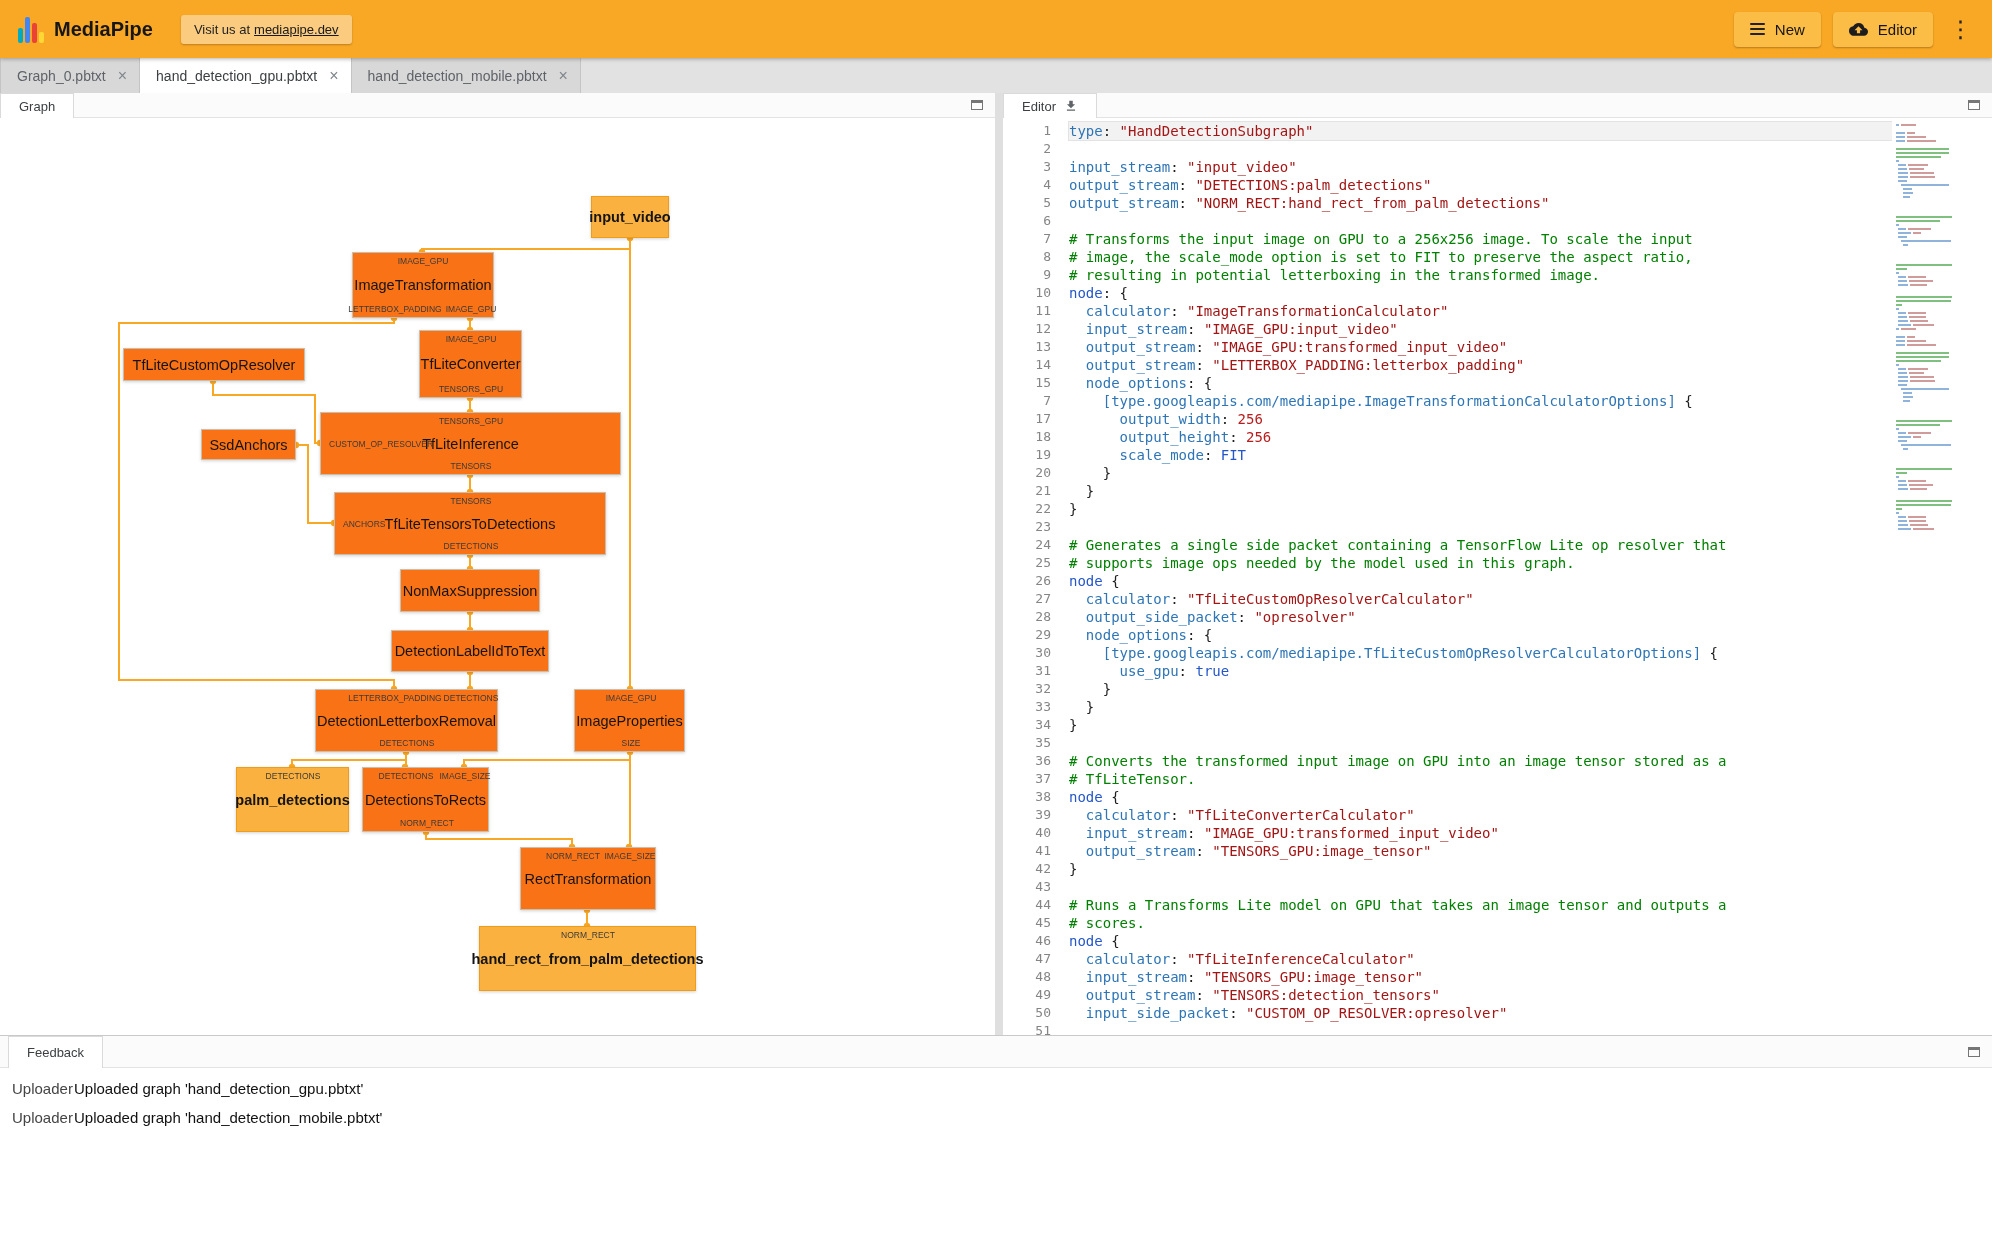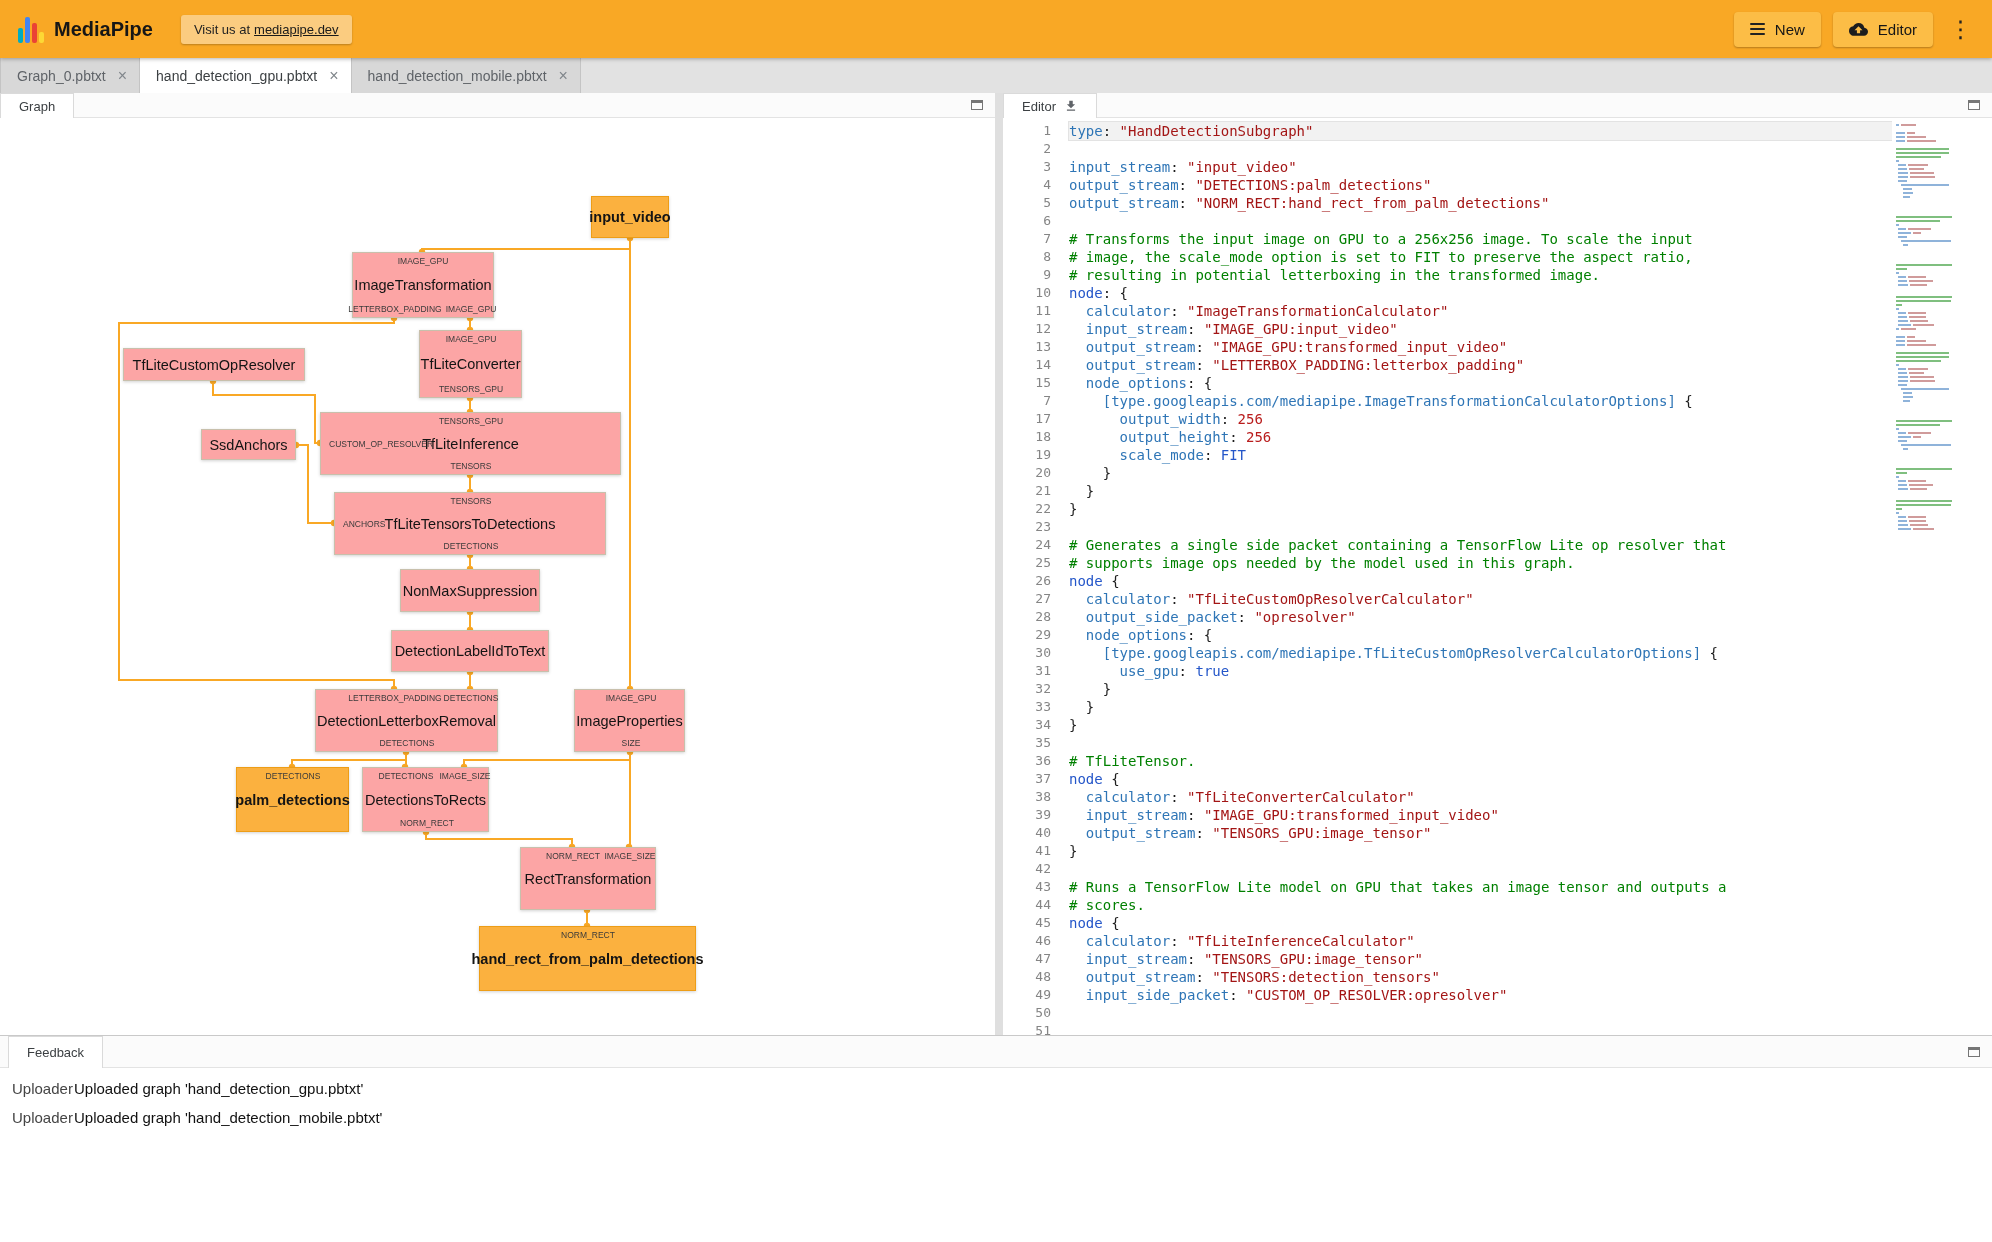--- a/index.html
+++ b/index.html
@@ -36,21 +36,21 @@
 .editor-panel{margin-left:8px;flex:1;background:#fff;display:flex;flex-direction:column;min-width:0}
 
 .panel-head{height:25px;background:#FBFBFB;border-bottom:1px solid #e3e3e3;display:flex;align-items:stretch;flex:0 0 auto}
 .ptab{display:flex;align-items:center;gap:8px;padding:0 18px;font-size:13px;color:#3c4043;background:#fff;border:1px solid #dadada;border-bottom:none;margin-bottom:-1px;z-index:1;white-space:nowrap;cursor:pointer}
 .popout{margin-left:auto;margin-right:12px;align-self:center;width:12px;height:10px;border:1px solid #757575;border-top-width:3px;cursor:pointer;flex:0 0 auto}
 
 
 .graph-canvas{position:relative;flex:1;overflow:hidden}
 .edges{position:absolute;left:0;top:0}
 .nodes{position:absolute;inset:0}
-.gnode{position:absolute;background:#fca5a5;border:1px solid #c8c0ac;box-shadow:0 1px 3px rgba(0,0,0,.18);display:flex;align-items:center;justify-content:center;cursor:pointer}
+.gnode{position:absolute;background:#f97316;border:1px solid #c8c0ac;box-shadow:0 1px 3px rgba(0,0,0,.18);display:flex;align-items:center;justify-content:center;cursor:pointer}
 .gnode.stream{background:#FBB13F;border-color:#ED9D17}
 .gnode-title{font-size:14.5px;font-weight:500;color:#141414;white-space:nowrap}
 .gnode.stream .gnode-title{font-weight:600}
 .port{position:absolute;font-size:8.5px;color:#3a3a3a;white-space:nowrap}
 .port.top{top:3px;transform:translateX(-50%)}
 .port.bottom{bottom:3px;transform:translateX(-50%)}
 .port.left{left:8px;top:50%;transform:translateY(-50%)}
 
 
 .editor-body{flex:1;display:flex;overflow:hidden;position:relative;font-family:"DejaVu Sans Mono",monospace;background:#fff}
@@ -357,28 +357,29 @@
             <div class="cl"><span class="tk">node</span> {</div>
             <div class="cl">  <span class="tky">calculator</span>: <span class="ts">"TfLiteCustomOpResolverCalculator"</span></div>
             <div class="cl">  <span class="tky">output_side_packet</span>: <span class="ts">"opresolver"</span></div>
             <div class="cl">  <span class="tky">node_options</span>: {</div>
             <div class="cl">    <span class="tb">[type.googleapis.com/mediapipe.TfLiteCustomOpResolverCalculatorOptions]</span> {</div>
             <div class="cl">      <span class="tky">use_gpu</span>: <span class="tk">true</span></div>
             <div class="cl">    }</div>
             <div class="cl">  }</div>
             <div class="cl">}</div>
             <div class="cl"></div>
+            <div class="cl"><span class="tc"># Converts the transformed input image on GPU into an image tensor stored as a</span></div>
             <div class="cl"><span class="tc"># TfLiteTensor.</span></div>
             <div class="cl"><span class="tk">node</span> {</div>
             <div class="cl">  <span class="tky">calculator</span>: <span class="ts">"TfLiteConverterCalculator"</span></div>
             <div class="cl">  <span class="tky">input_stream</span>: <span class="ts">"IMAGE_GPU:transformed_input_video"</span></div>
             <div class="cl">  <span class="tky">output_stream</span>: <span class="ts">"TENSORS_GPU:image_tensor"</span></div>
             <div class="cl">}</div>
             <div class="cl"></div>
-            <div class="cl"><span class="tc"># Runs a TensorFlow Lite model on GPU that takes an image tensor and outputs a</span></div>
+            <div class="cl"><span class="tc"># Runs a Transforms Lite model on GPU that takes an image tensor and outputs a</span></div>
             <div class="cl"><span class="tc"># scores.</span></div>
             <div class="cl"><span class="tk">node</span> {</div>
             <div class="cl">  <span class="tky">calculator</span>: <span class="ts">"TfLiteInferenceCalculator"</span></div>
             <div class="cl">  <span class="tky">input_stream</span>: <span class="ts">"TENSORS_GPU:image_tensor"</span></div>
             <div class="cl">  <span class="tky">output_stream</span>: <span class="ts">"TENSORS:detection_tensors"</span></div>
             <div class="cl">  <span class="tky">input_side_packet</span>: <span class="ts">"CUSTOM_OP_RESOLVER:opresolver"</span></div>
           </div>
         <div class="minimap">
             <div class="mm-row" style="padding-left: 4px;">
               <i class="mm-seg b" style="width: 3px;"></i>

